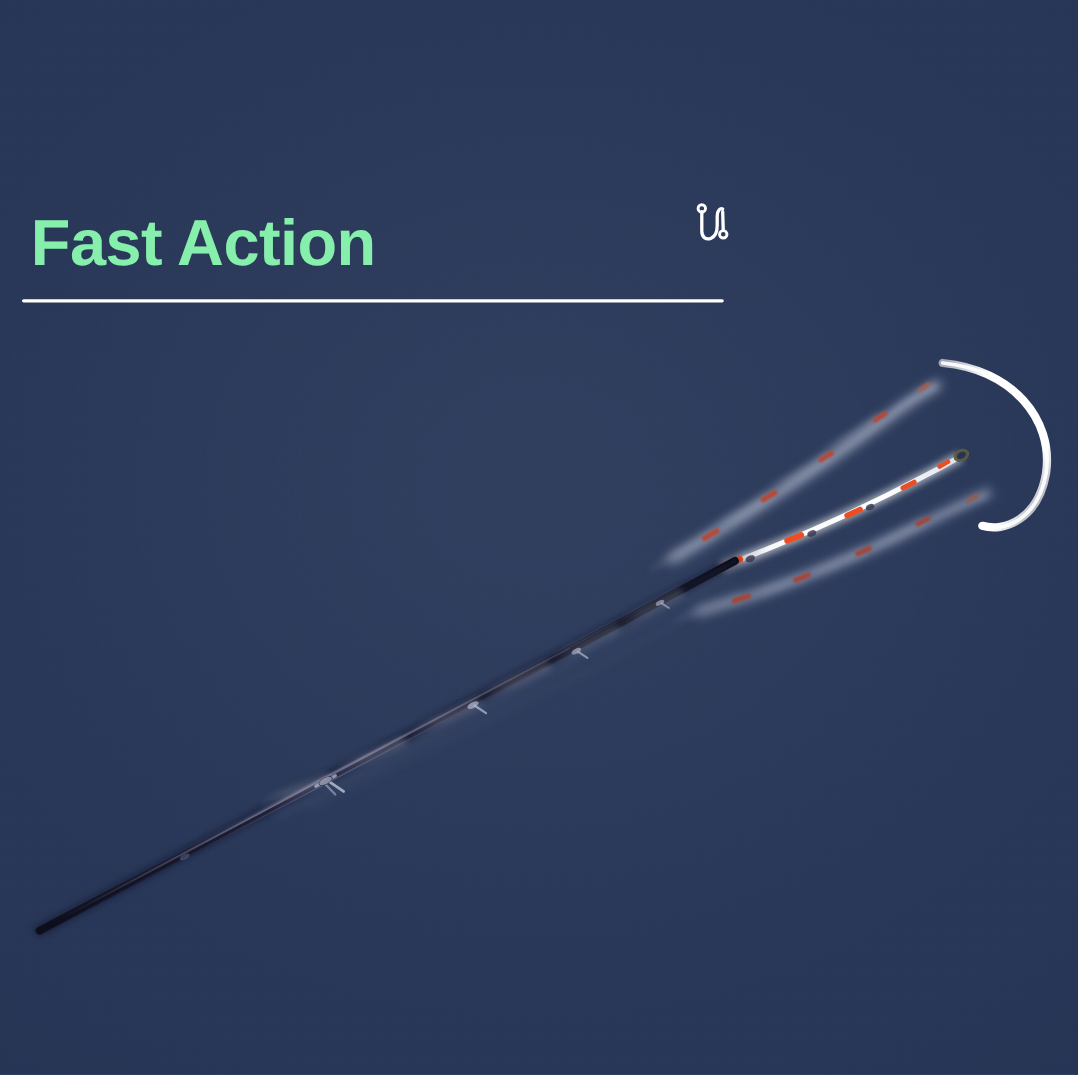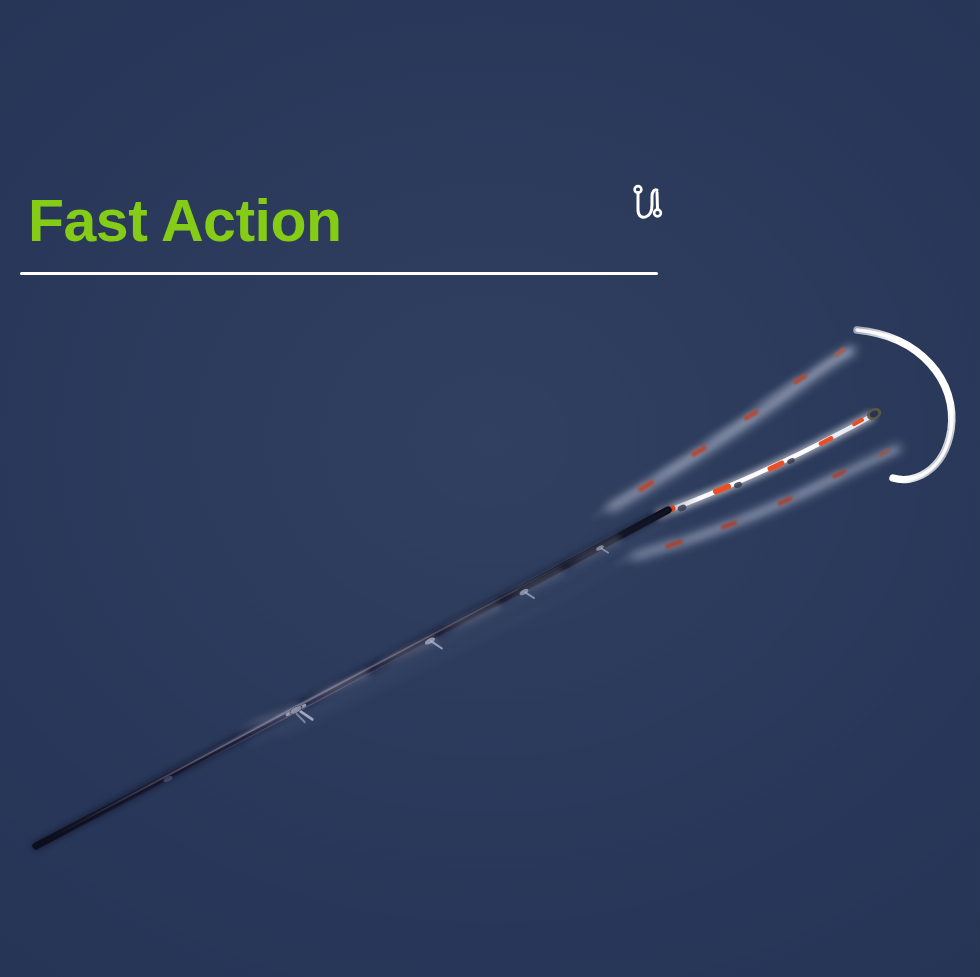--- a/index.html
+++ b/index.html
@@ -346,21 +346,21 @@
 
       <g opacity=".3" filter="url(#blurMed)">
         <path d="M 250 742 L 520 600 L 664 520" fill="none" stroke="#aab2cc" stroke-width="2.4" stroke-linecap="round"></path>
         <path d="M 280 736 L 540 608 L 672 534" fill="none" stroke="#9aa2bf" stroke-width="2" stroke-linecap="round" opacity=".7"></path>
       </g>
     </svg>
   </div>
 
   <div id="header">
     <div id="title-row">
-      <h1 id="page-title" style="color: #84cc16; margin-top: 36px;">Fast Action</h1>
+      <h1 id="page-title" style="color: #86efac; margin-top: 36px;">Fast Action</h1>
 
       <svg id="flex-icon" viewBox="0 0 34 40">
 
         <path d="M 8 9.5
                  L 8 27
                  C 8 33, 12 35.5, 16.5 33.5
                  C 21 31.5, 22 27, 22 22
                  L 22 13.5
                  C 22 8, 25 6, 27 7" fill="none" stroke="#ffffff" stroke-width="3" stroke-linecap="round" stroke-linejoin="round"></path>
         <circle cx="8" cy="6.5" r="3.4" fill="none" stroke="#ffffff" stroke-width="2.6"></circle>

